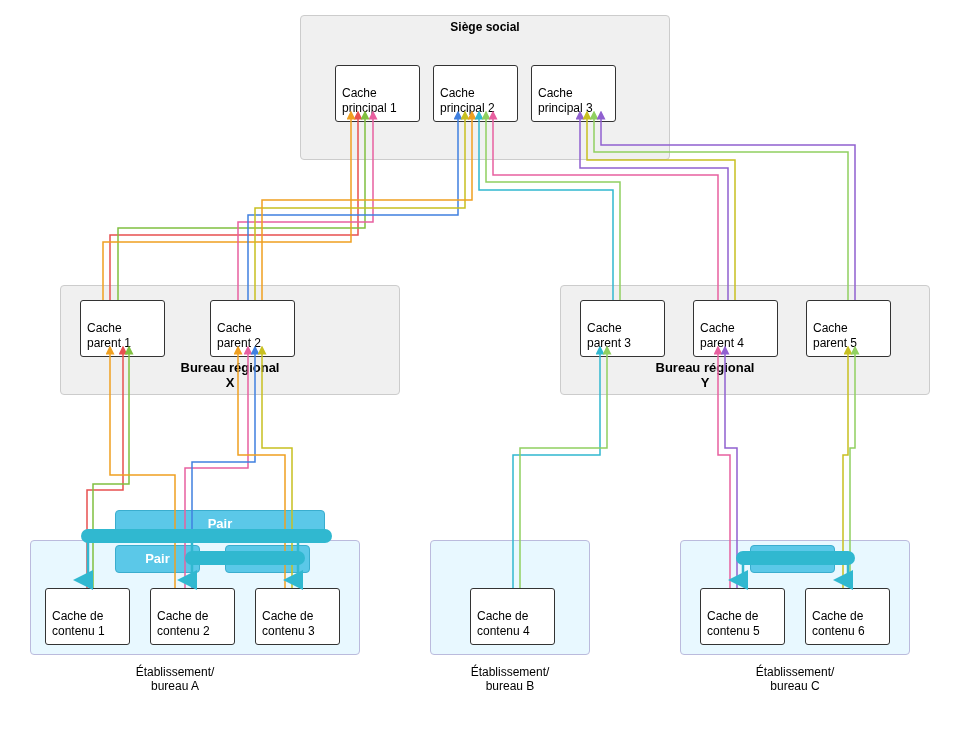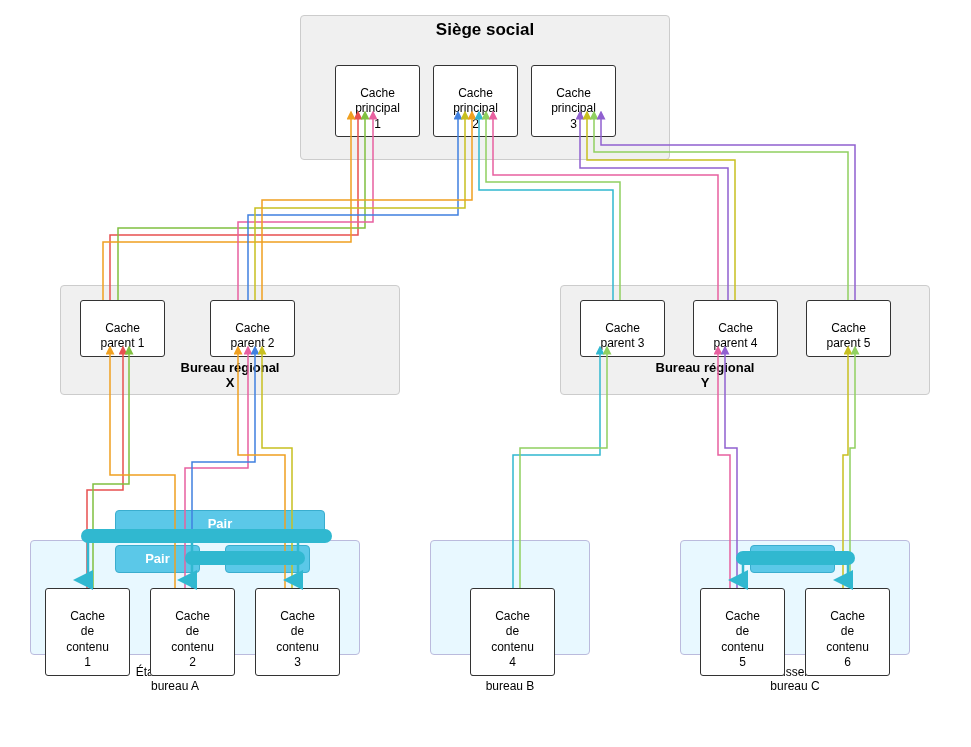--- a/index.html
+++ b/index.html
@@ -16,24 +16,23 @@
       width: 971px;
       height: 747px;
       position: relative;
       padding: 10px;
     }
 
     .box {
       border: 1.5px solid #333;
       background: #fff;
       border-radius: 3px;
-      text-align: center;
       font-size: 12px;
       line-height: 1.3;
-      padding: 4px 17px;
+      padding: 4px 6px;
       position: absolute;
       white-space: pre-line;
     }
 
     .region-box {
       border: 1.5px solid #ccc;
       background: #f0f0f0;
       border-radius: 4px;
       position: absolute;
     }
@@ -54,21 +53,21 @@
       pointer-events: none;
     }
   </style>
 </head>
 <body>
 
 <div class="diagram-container">
 
   <div class="region-box" style="left:300px; top:15px; width:370px; height:145px;">
   </div>
-  <div class="region-label" style="left:300px; top:20px; width:370px; text-align:center; font-size:17px; font-weight:bold;">Siège social</div>
+  <div class="region-label" style="left:300px; top:20px; width:370px; text-align:center; font-size:12px; font-weight:bold;">Siège social</div>
 
   <div class="box" style="left:335px; top:65px; width:85px; min-height:50px;">
     <span>Cache
 principal 1</span>
   </div>
   <div class="box" style="left:433px; top:65px; width:85px; min-height:50px;">
     <span>Cache
 principal 2</span>
   </div>
   <div class="box" style="left:531px; top:65px; width:85px; min-height:50px;">

